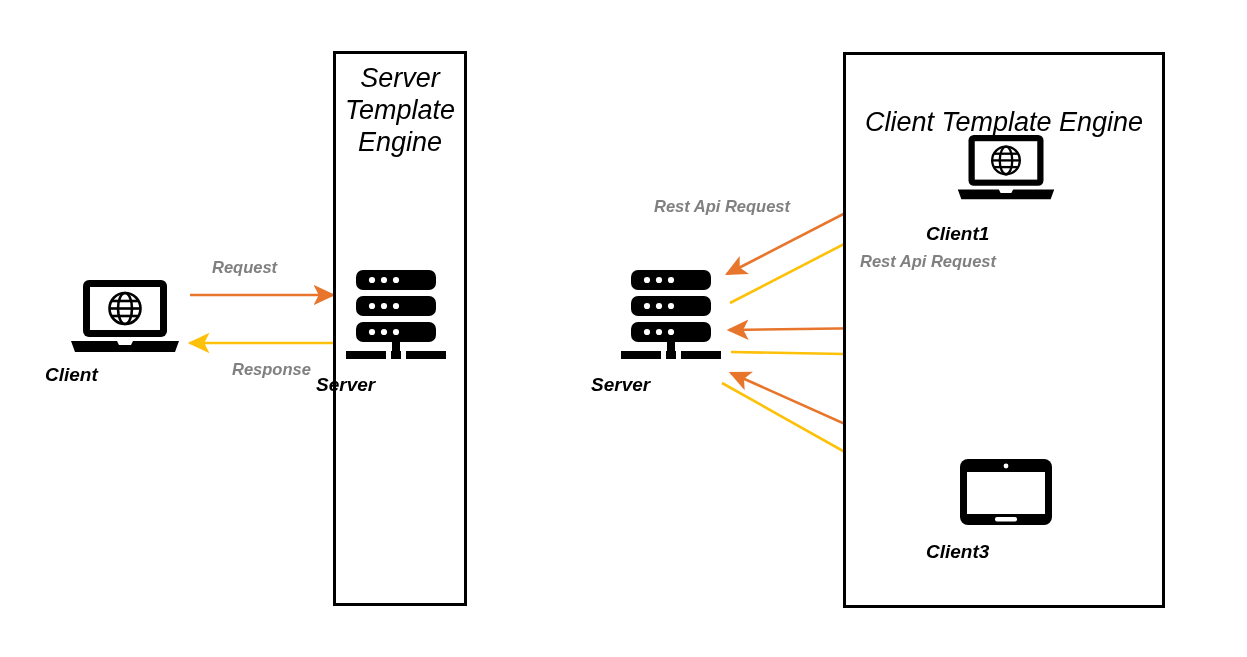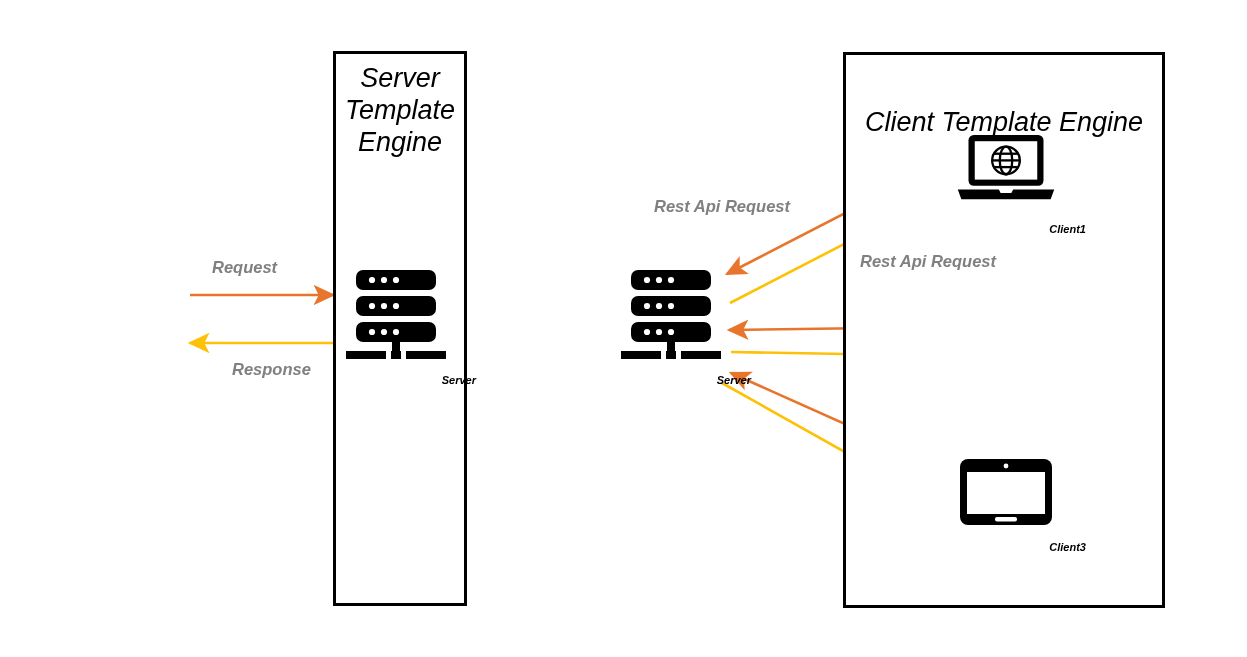--- a/index.html
+++ b/index.html
@@ -60,22 +60,22 @@
     width: 318px;
     font-size: 27px;
     margin-top: 35px;
   }
   .node {
     position: absolute;
   }
   .node-label {
     position: absolute;
     width: 160px;
-    text-align: right;
-    font-size: 11px;
+    text-align: left;
+    font-size: 19px;
     font-weight: bold;
     color: #000000;
     left: 50%;
     margin-left: -80px;
   }
   .flow-label {
     position: absolute;
     font-size: 16.5px;
     font-weight: bold;
     color: #808080;
@@ -133,20 +133,35 @@
     <line x1="950" y1="471" x2="731" y2="373" stroke="#E8752C" stroke-width="2.6" marker-end="url(#ah-orange)"></line>
 
     <line x1="722" y1="383" x2="925" y2="497" stroke="#FCC108" stroke-width="2.6" marker-end="url(#ah-yellow)"></line>
   </svg>
 
   <div class="panel" id="server-template-panel"></div>
   <div class="panel-title" id="server-template-title">Server
 Template
 Engine</div>
 
+  <div class="node" id="node-client-left">
+    <svg class="icon-svg" width="112" height="78" viewBox="0 0 112 78">
+      <rect x="14" y="2" width="84" height="57" rx="6" ry="6" fill="#000"></rect>
+      <rect x="21" y="9" width="70" height="43" fill="#fff"></rect>
+      <g transform="translate(56,30.5)" fill="none" stroke="#000" stroke-width="2.6">
+        <circle cx="0" cy="0" r="15.5"></circle>
+        <ellipse cx="0" cy="0" rx="7" ry="15.5"></ellipse>
+        <line x1="-15.5" y1="0" x2="15.5" y2="0"></line>
+        <line x1="-13" y1="-7.5" x2="13" y2="-7.5"></line>
+        <line x1="-13" y1="7.5" x2="13" y2="7.5"></line>
+      </g>
+      <path d="M2,63 L48,63 L50,67 L62,67 L64,63 L110,63 L106,74 L6,74 Z" fill="#000"></path>
+    </svg>
+    <div class="node-label">Client</div>
+  </div>
 
   <div class="node" id="node-server-left">
     <svg class="icon-svg" width="104" height="96" viewBox="0 0 104 96">
       <g fill="#000">
         <rect x="12" y="2" width="80" height="20" rx="7" ry="7"></rect>
         <rect x="12" y="28" width="80" height="20" rx="7" ry="7"></rect>
         <rect x="12" y="54" width="80" height="20" rx="7" ry="7"></rect>
       </g>
       <g fill="#fff">
         <circle cx="28" cy="12" r="3.1"></circle>

